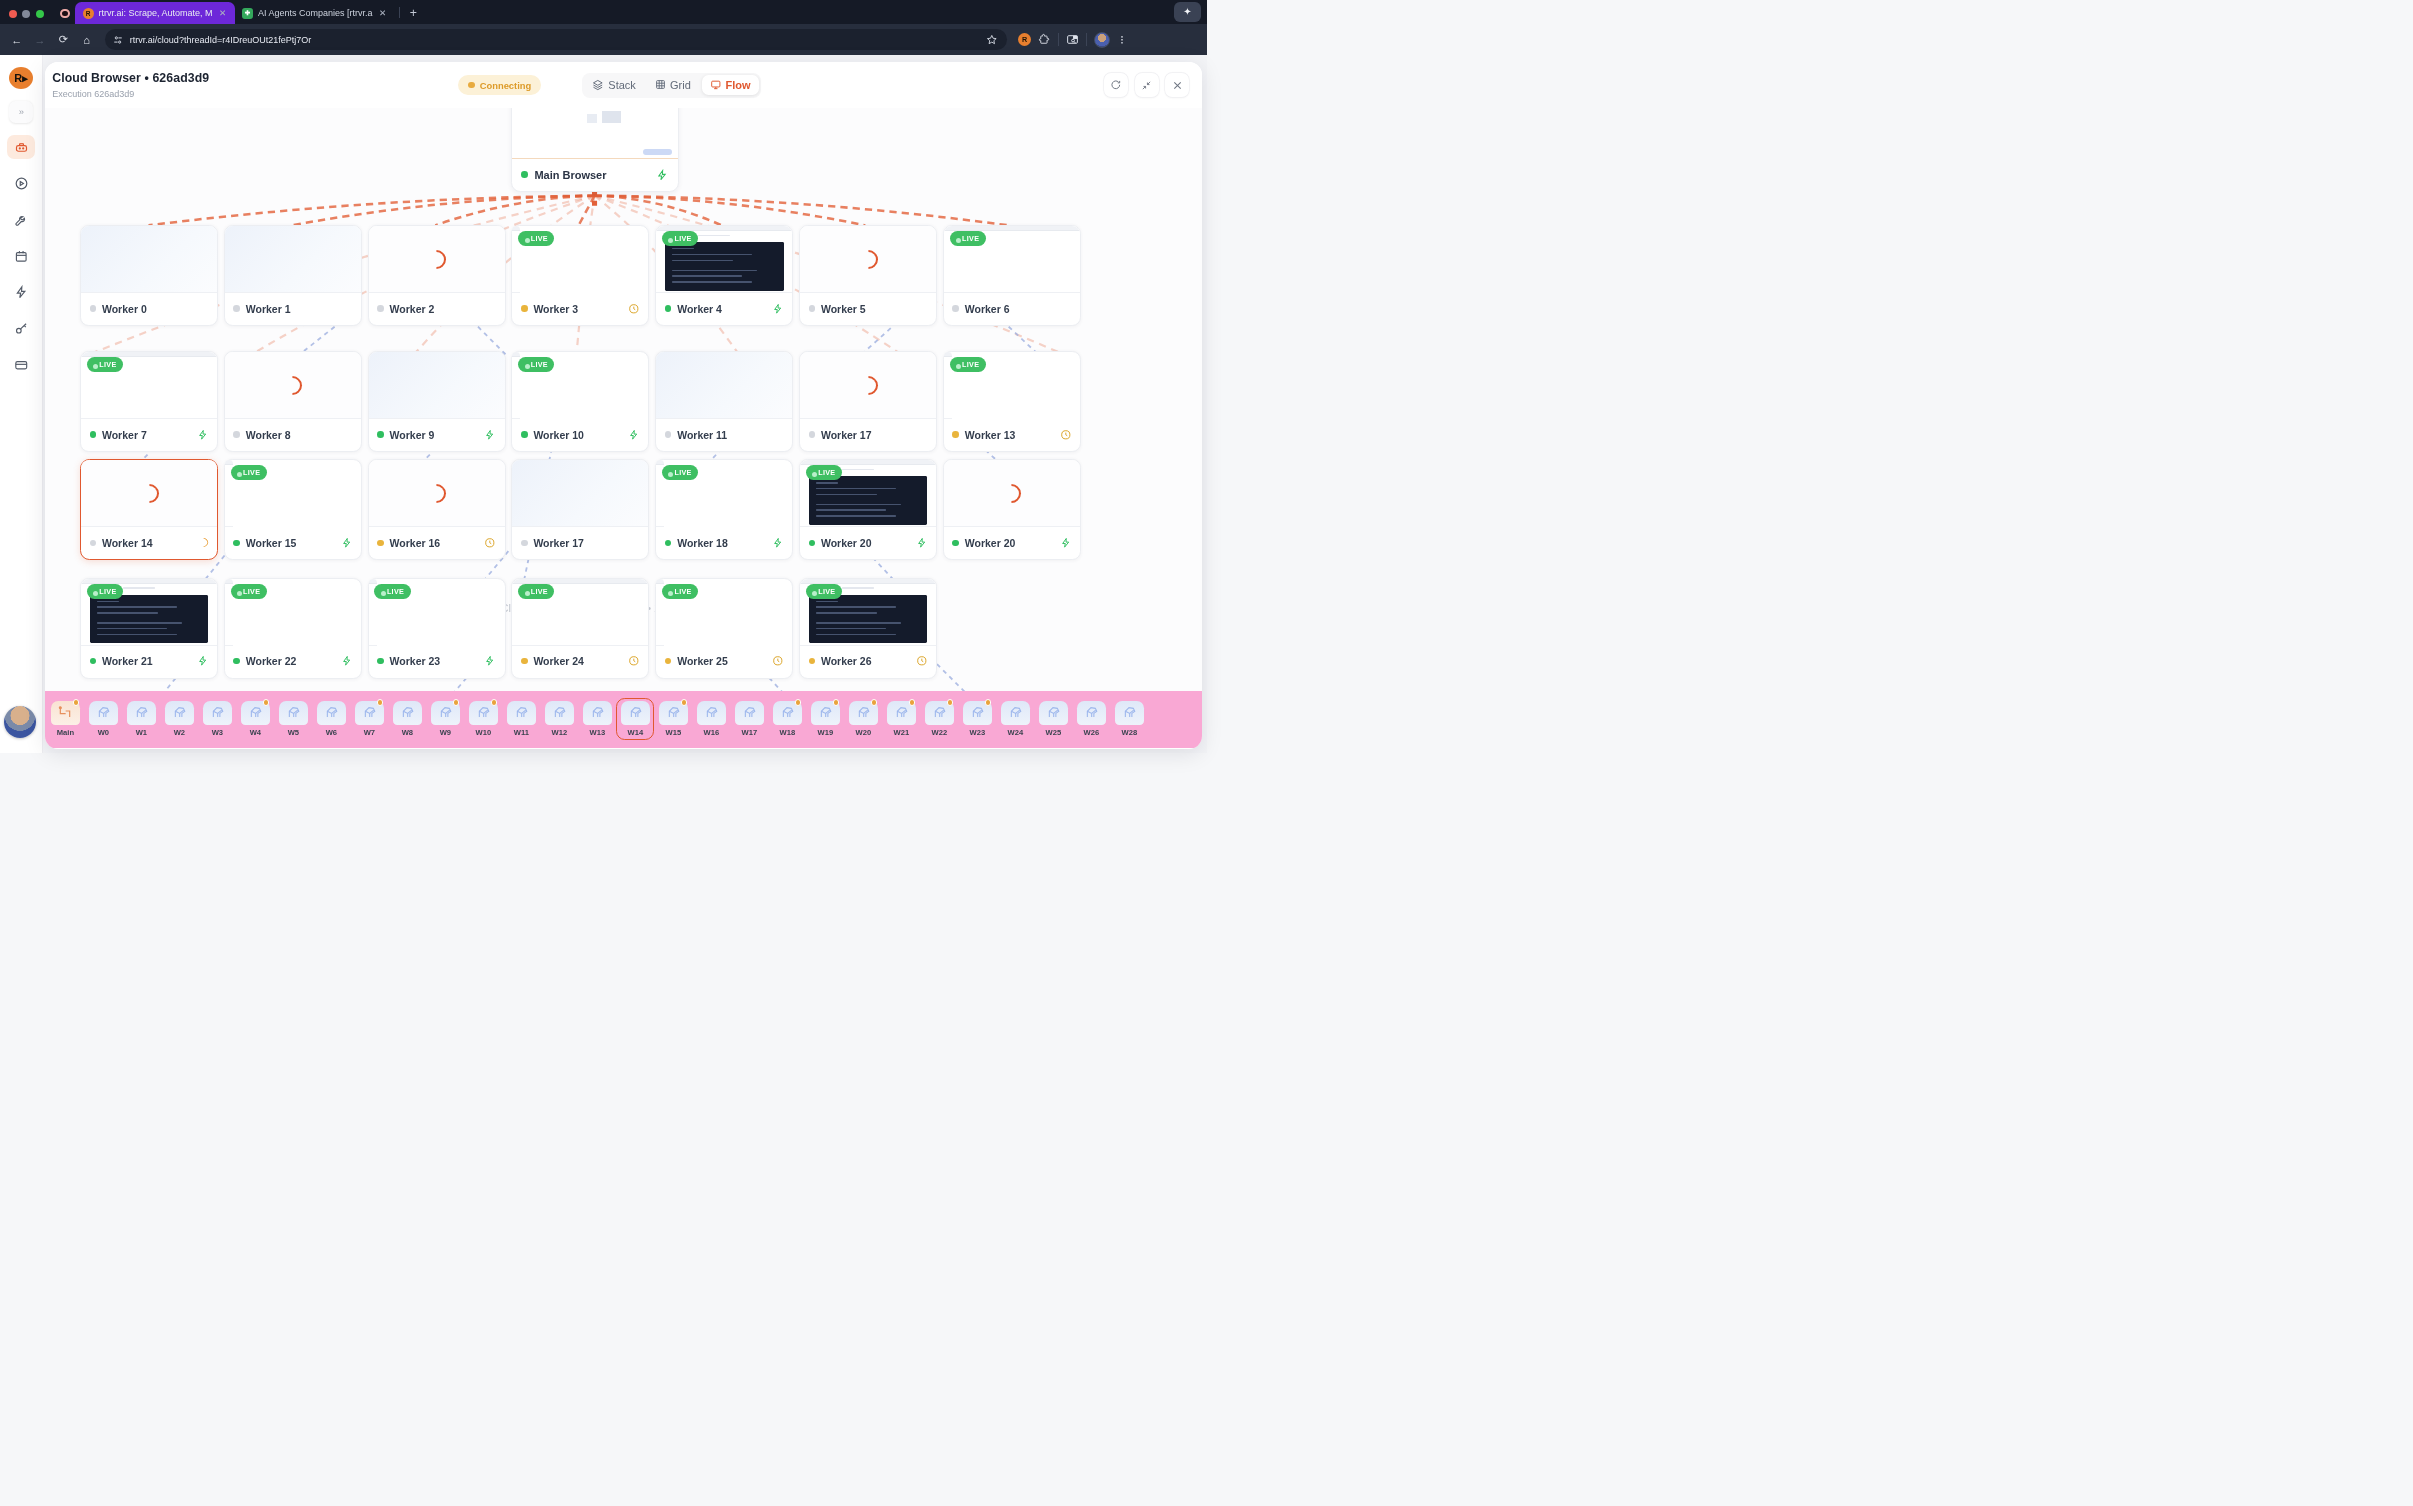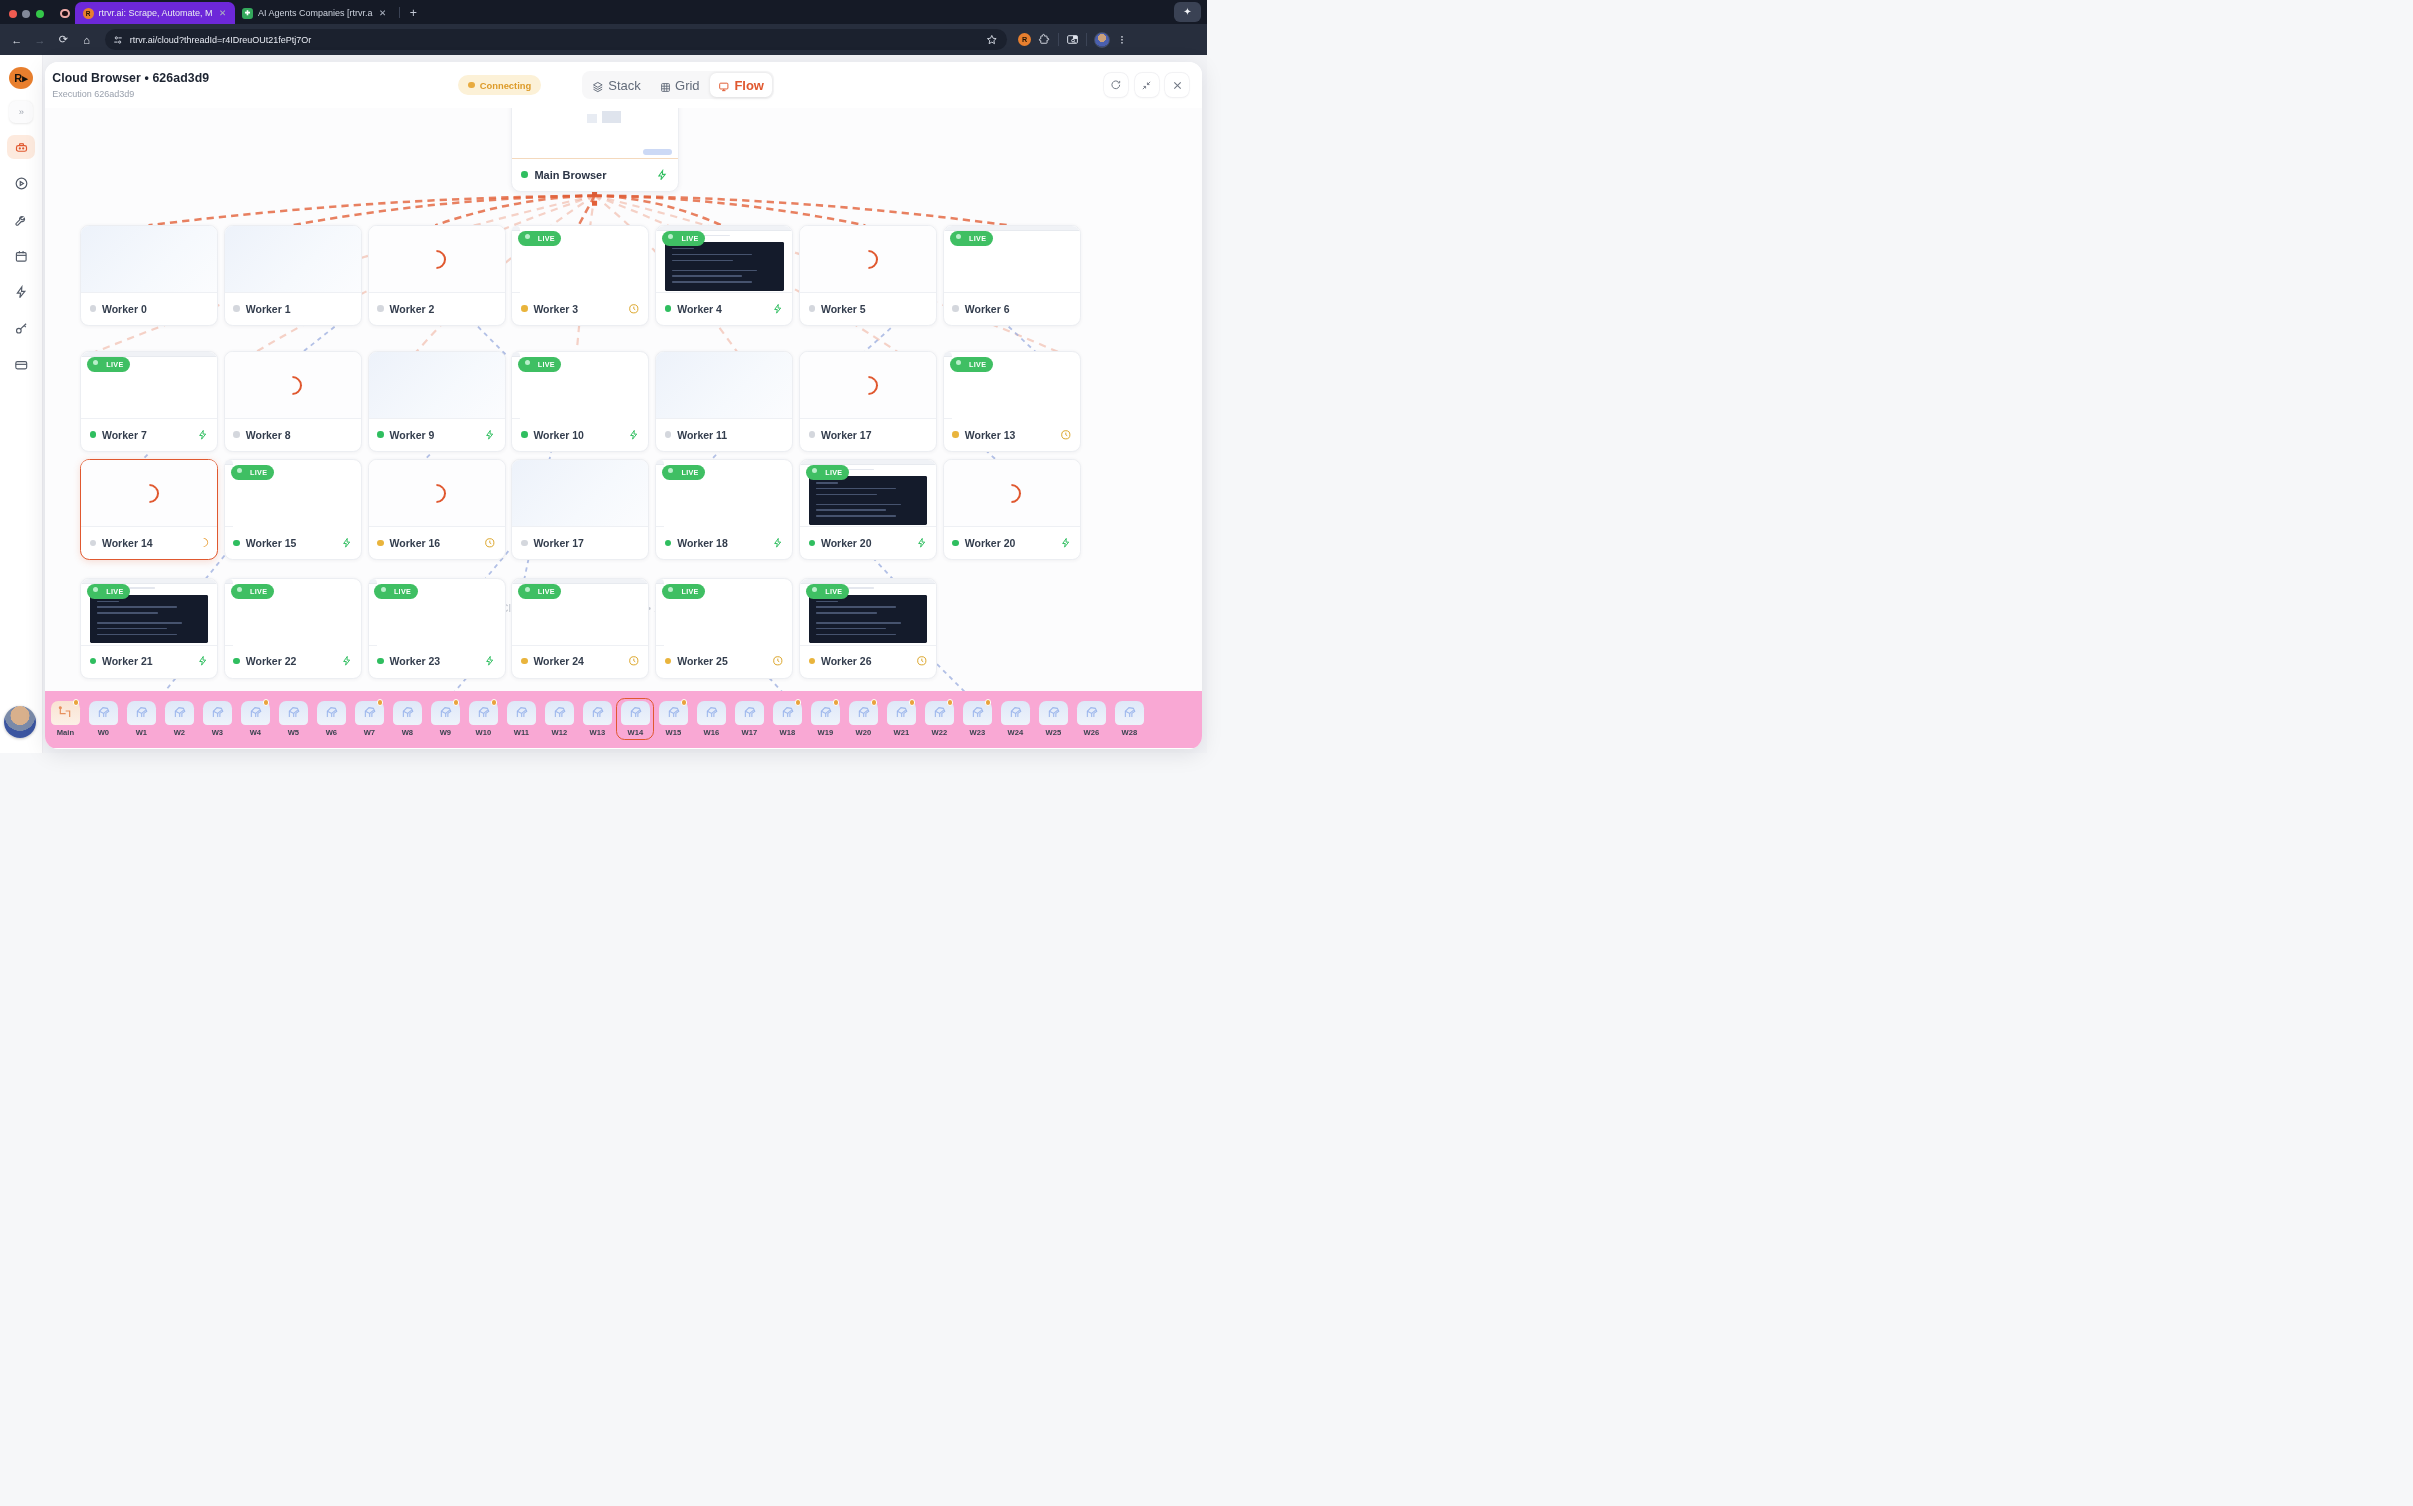--- a/index.html
+++ b/index.html
@@ -42,21 +42,21 @@
 
   
   .panel { position:absolute; left:45px; top:7.2px; width:1157px; height:687px; background:#fff; border-radius:13px; box-shadow:0 4.3px 22px rgba(20,24,40,.10); overflow:hidden; }
   .hdr { position:relative; z-index:6; height:46px; background:#fff; display:flex; align-items:center; padding:0 13px 0 7.2px; }
   .hdr-left { width:406px; }
   .hdr-title { font-size:12.3px; font-weight:bold; color:#1c2330; letter-spacing:0.1px; }
   .hdr-sub { font-size:9px; color:#9aa1ad; margin-top:4.3px; }
   .status-pill { display:flex; align-items:center; gap:5px; background:#fcf1d7; border-radius:11px; padding:4.3px 10px; font-size:9.4px; font-weight:bold; color:#dd9b29; }
   .status-dot { width:6.5px; height:6.5px; border-radius:50%; background:#e8ab3f; }
   .views { display:flex; align-items:center; gap:2.9px; margin-left:41px; background:#f7f7f8; border-radius:8px; padding:2.2px; }
-  .view-btn { display:flex; align-items:flex-end; gap:4.3px; font-size:13px; color:#626b79; padding:4.3px 8px; border-radius:6.5px; }
+  .view-btn { display:flex; align-items:flex-start; gap:4.3px; font-size:11px; color:#626b79; padding:4.3px 8px; border-radius:6.5px; }
   .view-btn.active { background:#fff; color:#e0582f; font-weight:bold; box-shadow:0 0.7px 3.6px rgba(0,0,0,.10); }
   .hdr-actions { margin-left:auto; display:flex; gap:6.5px; }
   .sq-btn { width:24px; height:24px; border-radius:7.2px; background:#fff; box-shadow:0 0 0 0.7px #efeff2, 0 0.7px 2.2px rgba(0,0,0,.06); display:flex; align-items:center; justify-content:center; color:#6d7480; }
 
   
   .canvas { position:absolute; left:0; top:46px; width:1157px; height:583px; background:#fcfcfd; }
   .hint { position:absolute; z-index:1; left:0; top:494px; width:100%; text-align:center; color:#c3c7cf; font-size:11px; }
   #edges { position:absolute; z-index:2; left:0; top:0; }
   .node-layer { position:absolute; z-index:3; left:0; top:0; width:100%; height:100%; }
 
@@ -78,21 +78,21 @@
   .wthumb.white { background:#fff; }
   .wthumb.spin  { background:#fdfdfe; }
   .wthumb.light, .wthumb.dark { background:#fff; }
   .chromebar { height:5px; background:#f0f2f6; border-bottom:0.7px solid #e7eaef; }
   .tline { position:absolute; border-radius:0.7px; background:#c9ced8; height:1.4px; }
   .darkblock { position:absolute; left:8.7px; right:8.7px; top:16px; bottom:1.4px; background:#141b2b; border-radius:1.4px; }
   .dline { position:absolute; height:1.4px; border-radius:0.7px; background:#46536e; }
   .arc { border-radius:50%; border:2.5px solid #e0582f; border-left-color:transparent; border-bottom-color:transparent; transform:rotate(45deg); animation:spin 1s linear infinite; }
   .arc.big { width:19px; height:19px; position:absolute; left:50%; top:50%; margin:-9.4px 0 0 -9.4px; }
   @keyframes spin { to { transform:rotate(405deg); } }
-  .live { position:absolute; left:5.8px; top:5px; display:flex; align-items:flex-start; gap:8px; background:#3fbf63; border-radius:8px; padding:2.9px 6.5px; z-index:2; }
+  .live { position:absolute; left:5.8px; top:5px; display:flex; align-items:flex-end; gap:1px; background:#3fbf63; border-radius:8px; padding:2.9px 6.5px; z-index:2; }
   .live .ldot { width:5px; height:5px; border-radius:50%; background:#b9efca; }
   .live .ltxt { color:#fff; font-size:7.2px; font-weight:bold; letter-spacing:0.3px; }
   .wlabel { display:flex; align-items:center; gap:5.8px; padding:9.4px 8.7px 0 8.7px; }
   .wdot { width:6.5px; height:6.5px; border-radius:50%; flex:0 0 auto; }
   .wname { font-size:10.5px; font-weight:bold; color:#333d4d; flex:1; }
   .wicon { flex:0 0 auto; display:flex; }
   .arc.mini { width:9.4px; height:9.4px; border-width:1.8px; border-top-color:#e9a23f; border-right-color:#e9a23f; }
 
   
   .dock { position:absolute; left:0; top:629px; width:1157px; height:57px; background:#f9a8d4; display:flex; align-items:flex-start; padding:7.2px 0 0 1.4px; }

